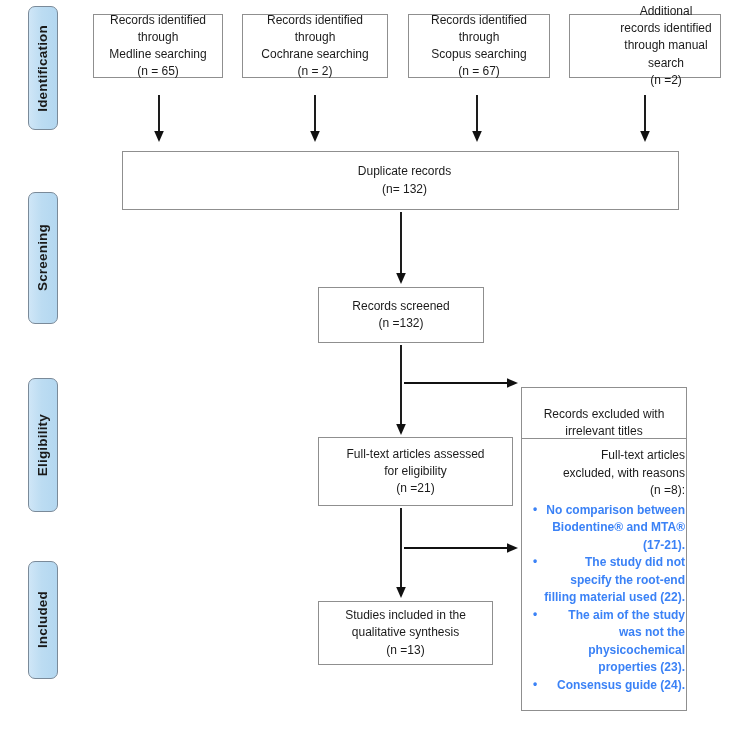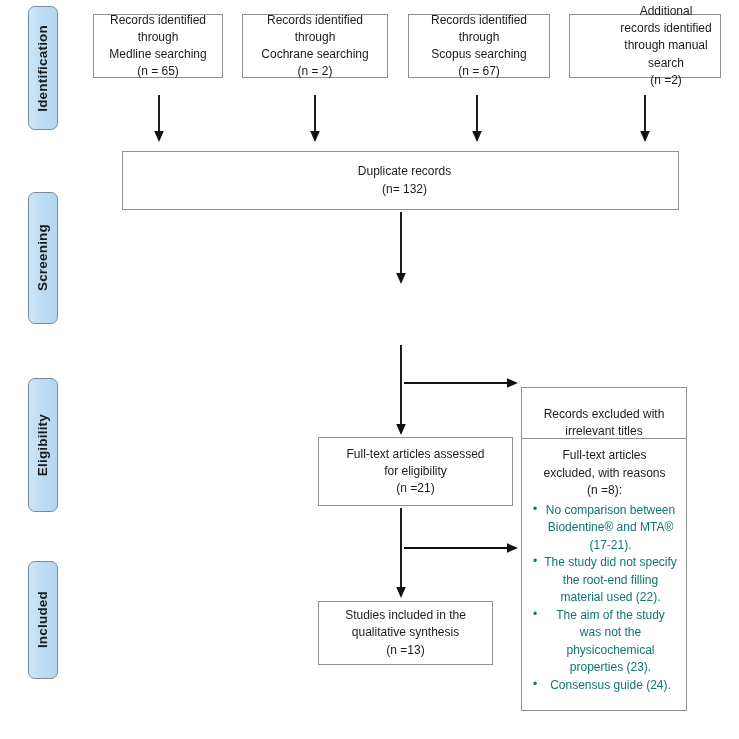--- a/index.html
+++ b/index.html
@@ -54,41 +54,42 @@
     padding: 4px 6px;
   }
   .box .box-text {
     font-size: 12px;
     line-height: 1.42;
     color: #1b1b1b;
   }
   .box.align-left {
     align-items: flex-start;
     justify-content: flex-start;
-    text-align: center;
-    padding: 8px 9px 8px 10px;
+    text-align: right;
+    padding: 8px 1px 8px 10px;
   }
   .box.align-left .box-text {
     font-size: 12px;
     line-height: 1.46;
   }
 
   
   ul.reasons {
     list-style: none;
     margin: 2px 0 0 0;
     padding: 0;
   }
   ul.reasons li {
     position: relative;
     padding-left: 12px;
     margin: 0 0 0 0;
     font-size: 12px;
     line-height: 1.46;
-    color: #0f766e;
+    color: #3b82f6;
+    font-weight: bold;
   }
   ul.reasons li::before {
     content: "\2022";
     position: absolute;
     left: 1px;
     top: -1px;
     font-size: 12px;
     line-height: 1.46;
   }
 
@@ -196,20 +197,26 @@
     </div>
   </div>
 
   <div class="arrow" style="left:394px; top:212px; width:14px; height:73px;">
     <svg width="14" height="73" viewBox="0 0 14 73">
       <line x1="7" y1="0" x2="7" y2="62"></line>
       <polygon points="7,72 2.2,61 11.8,61"></polygon>
     </svg>
   </div>
 
+  <div class="box" style="left:318px; top:287px; width:166px; height:56px;">
+    <div class="box-text">
+      <span>Records screened</span><br>
+      <span>(n =132)</span>
+    </div>
+  </div>
 
   <div class="arrow" style="left:394px; top:345px; width:14px; height:91px;">
     <svg width="14" height="91" viewBox="0 0 14 91">
       <line x1="7" y1="0" x2="7" y2="80"></line>
       <polygon points="7,90 2.2,79 11.8,79"></polygon>
     </svg>
   </div>
 
   <div class="arrow" style="left:404px; top:376px; width:115px; height:14px;">
     <svg width="115" height="14" viewBox="0 0 115 14">

